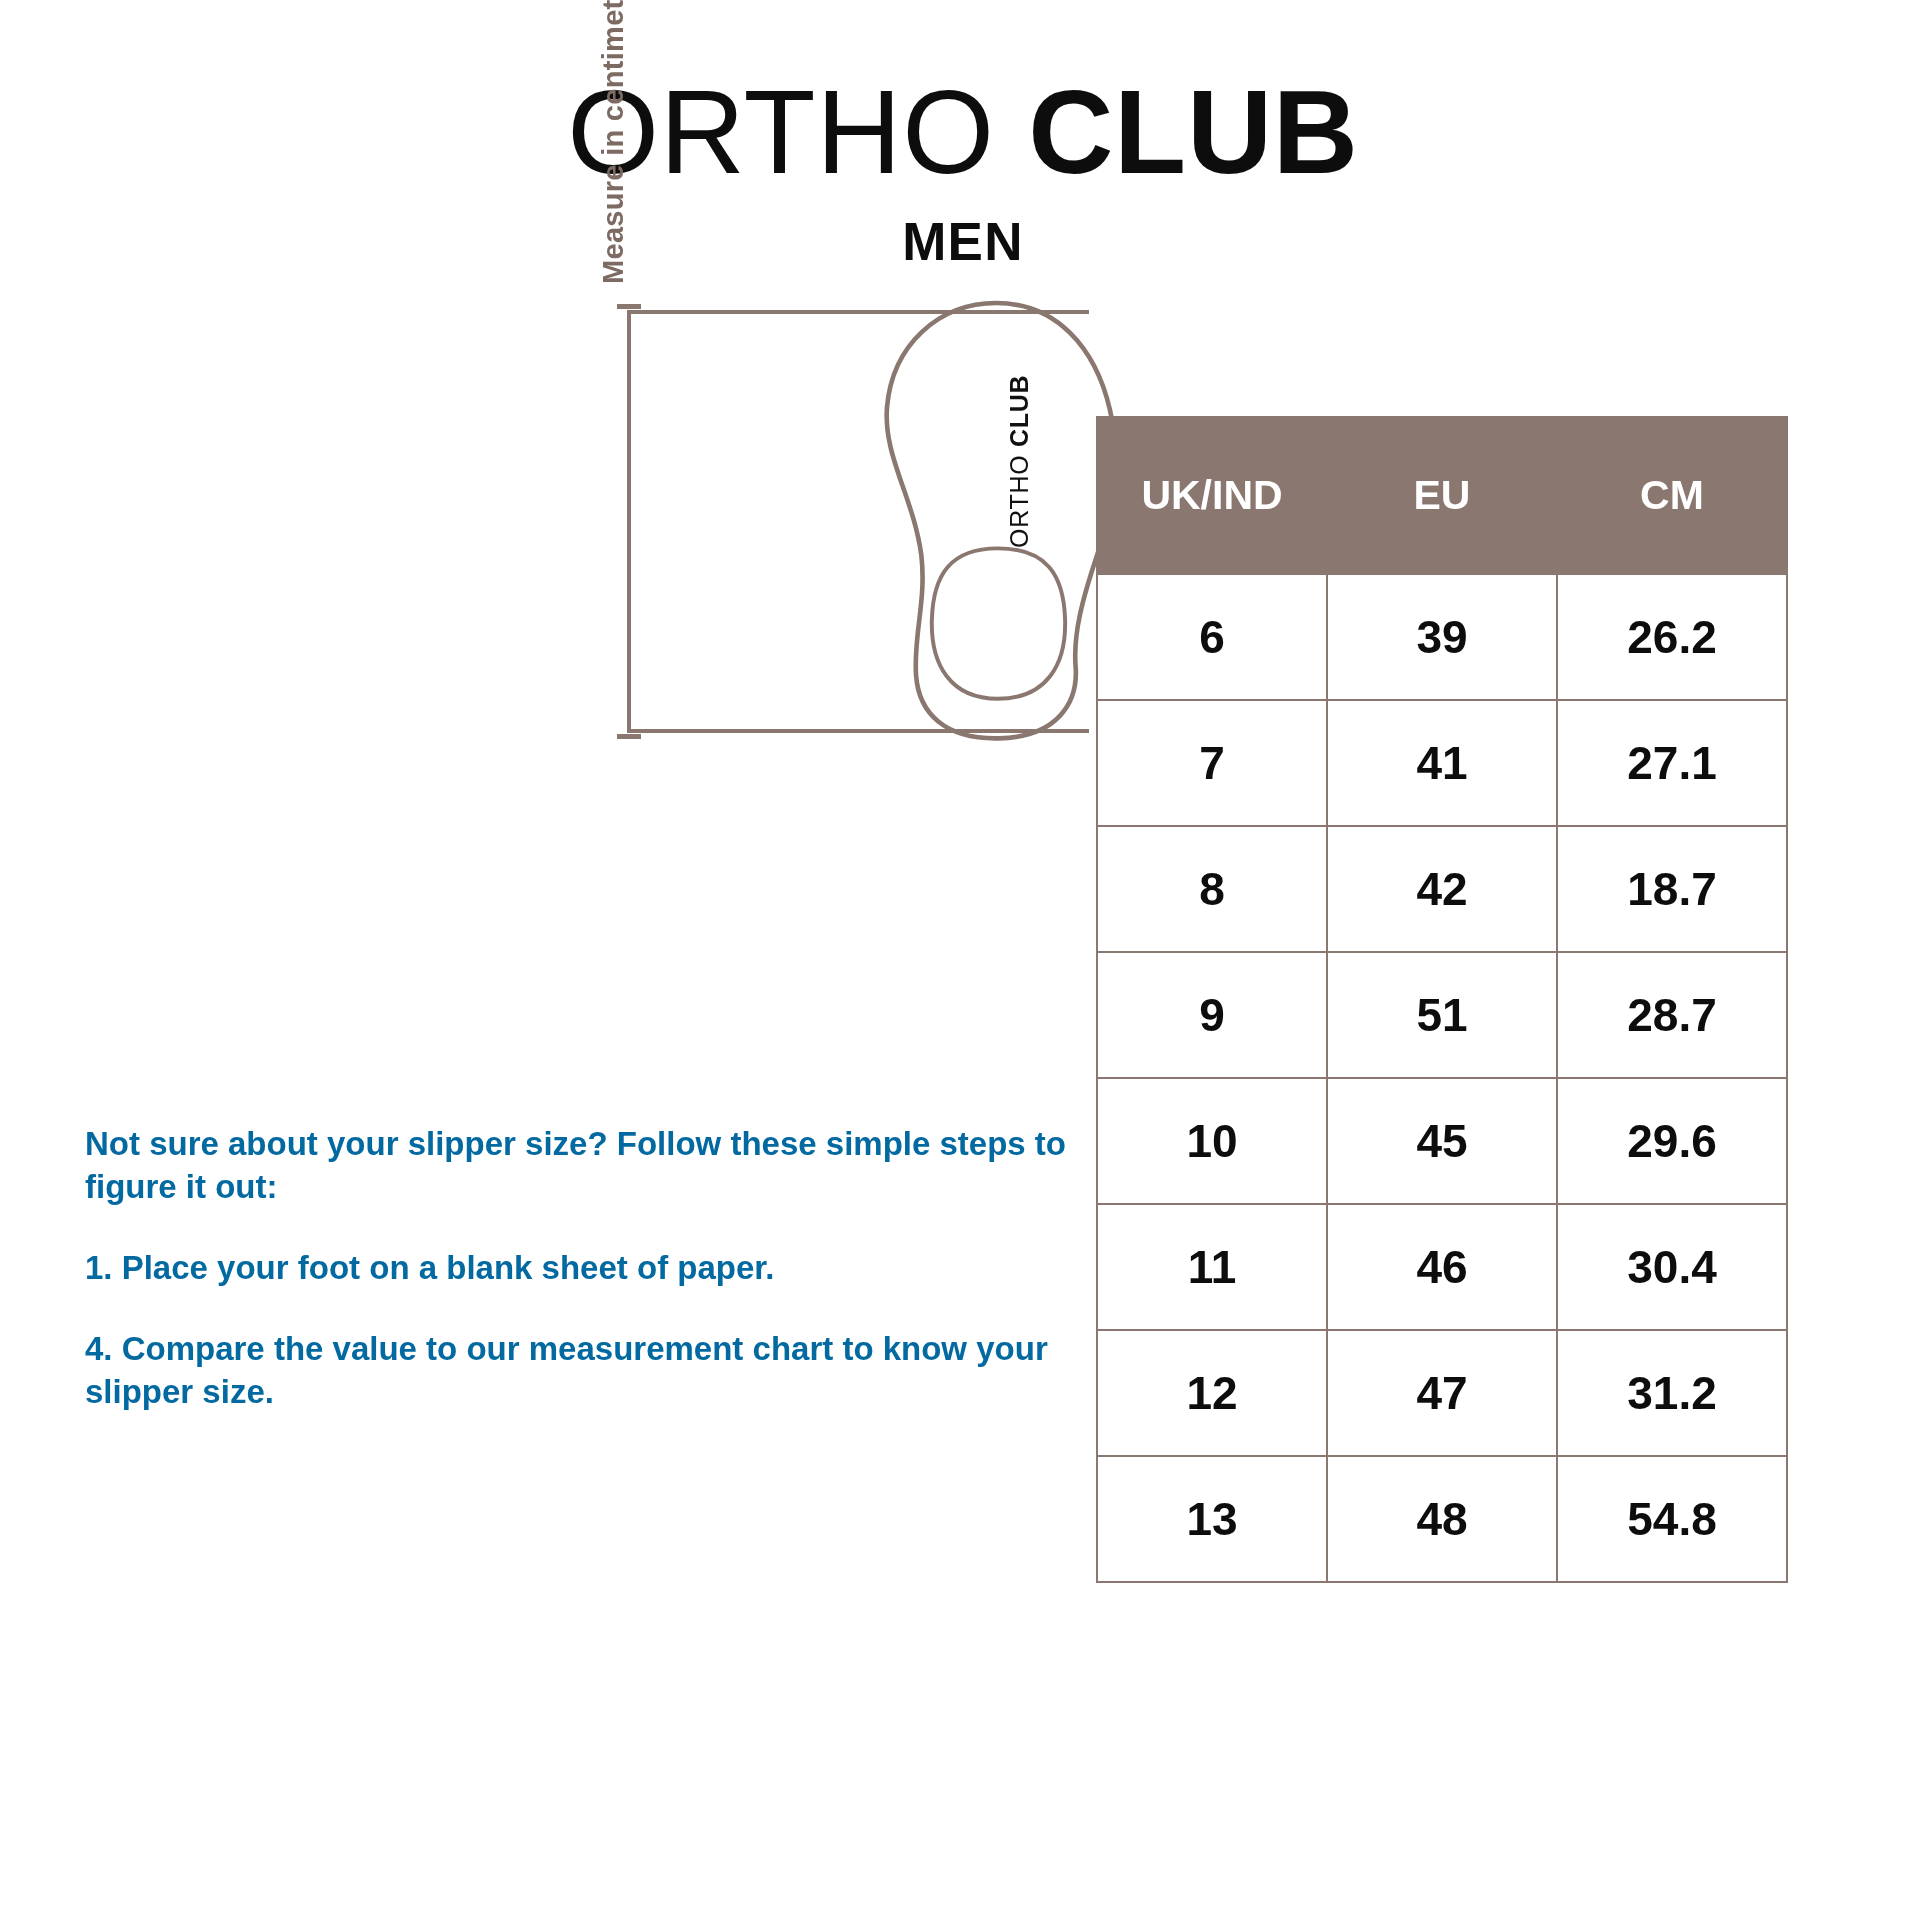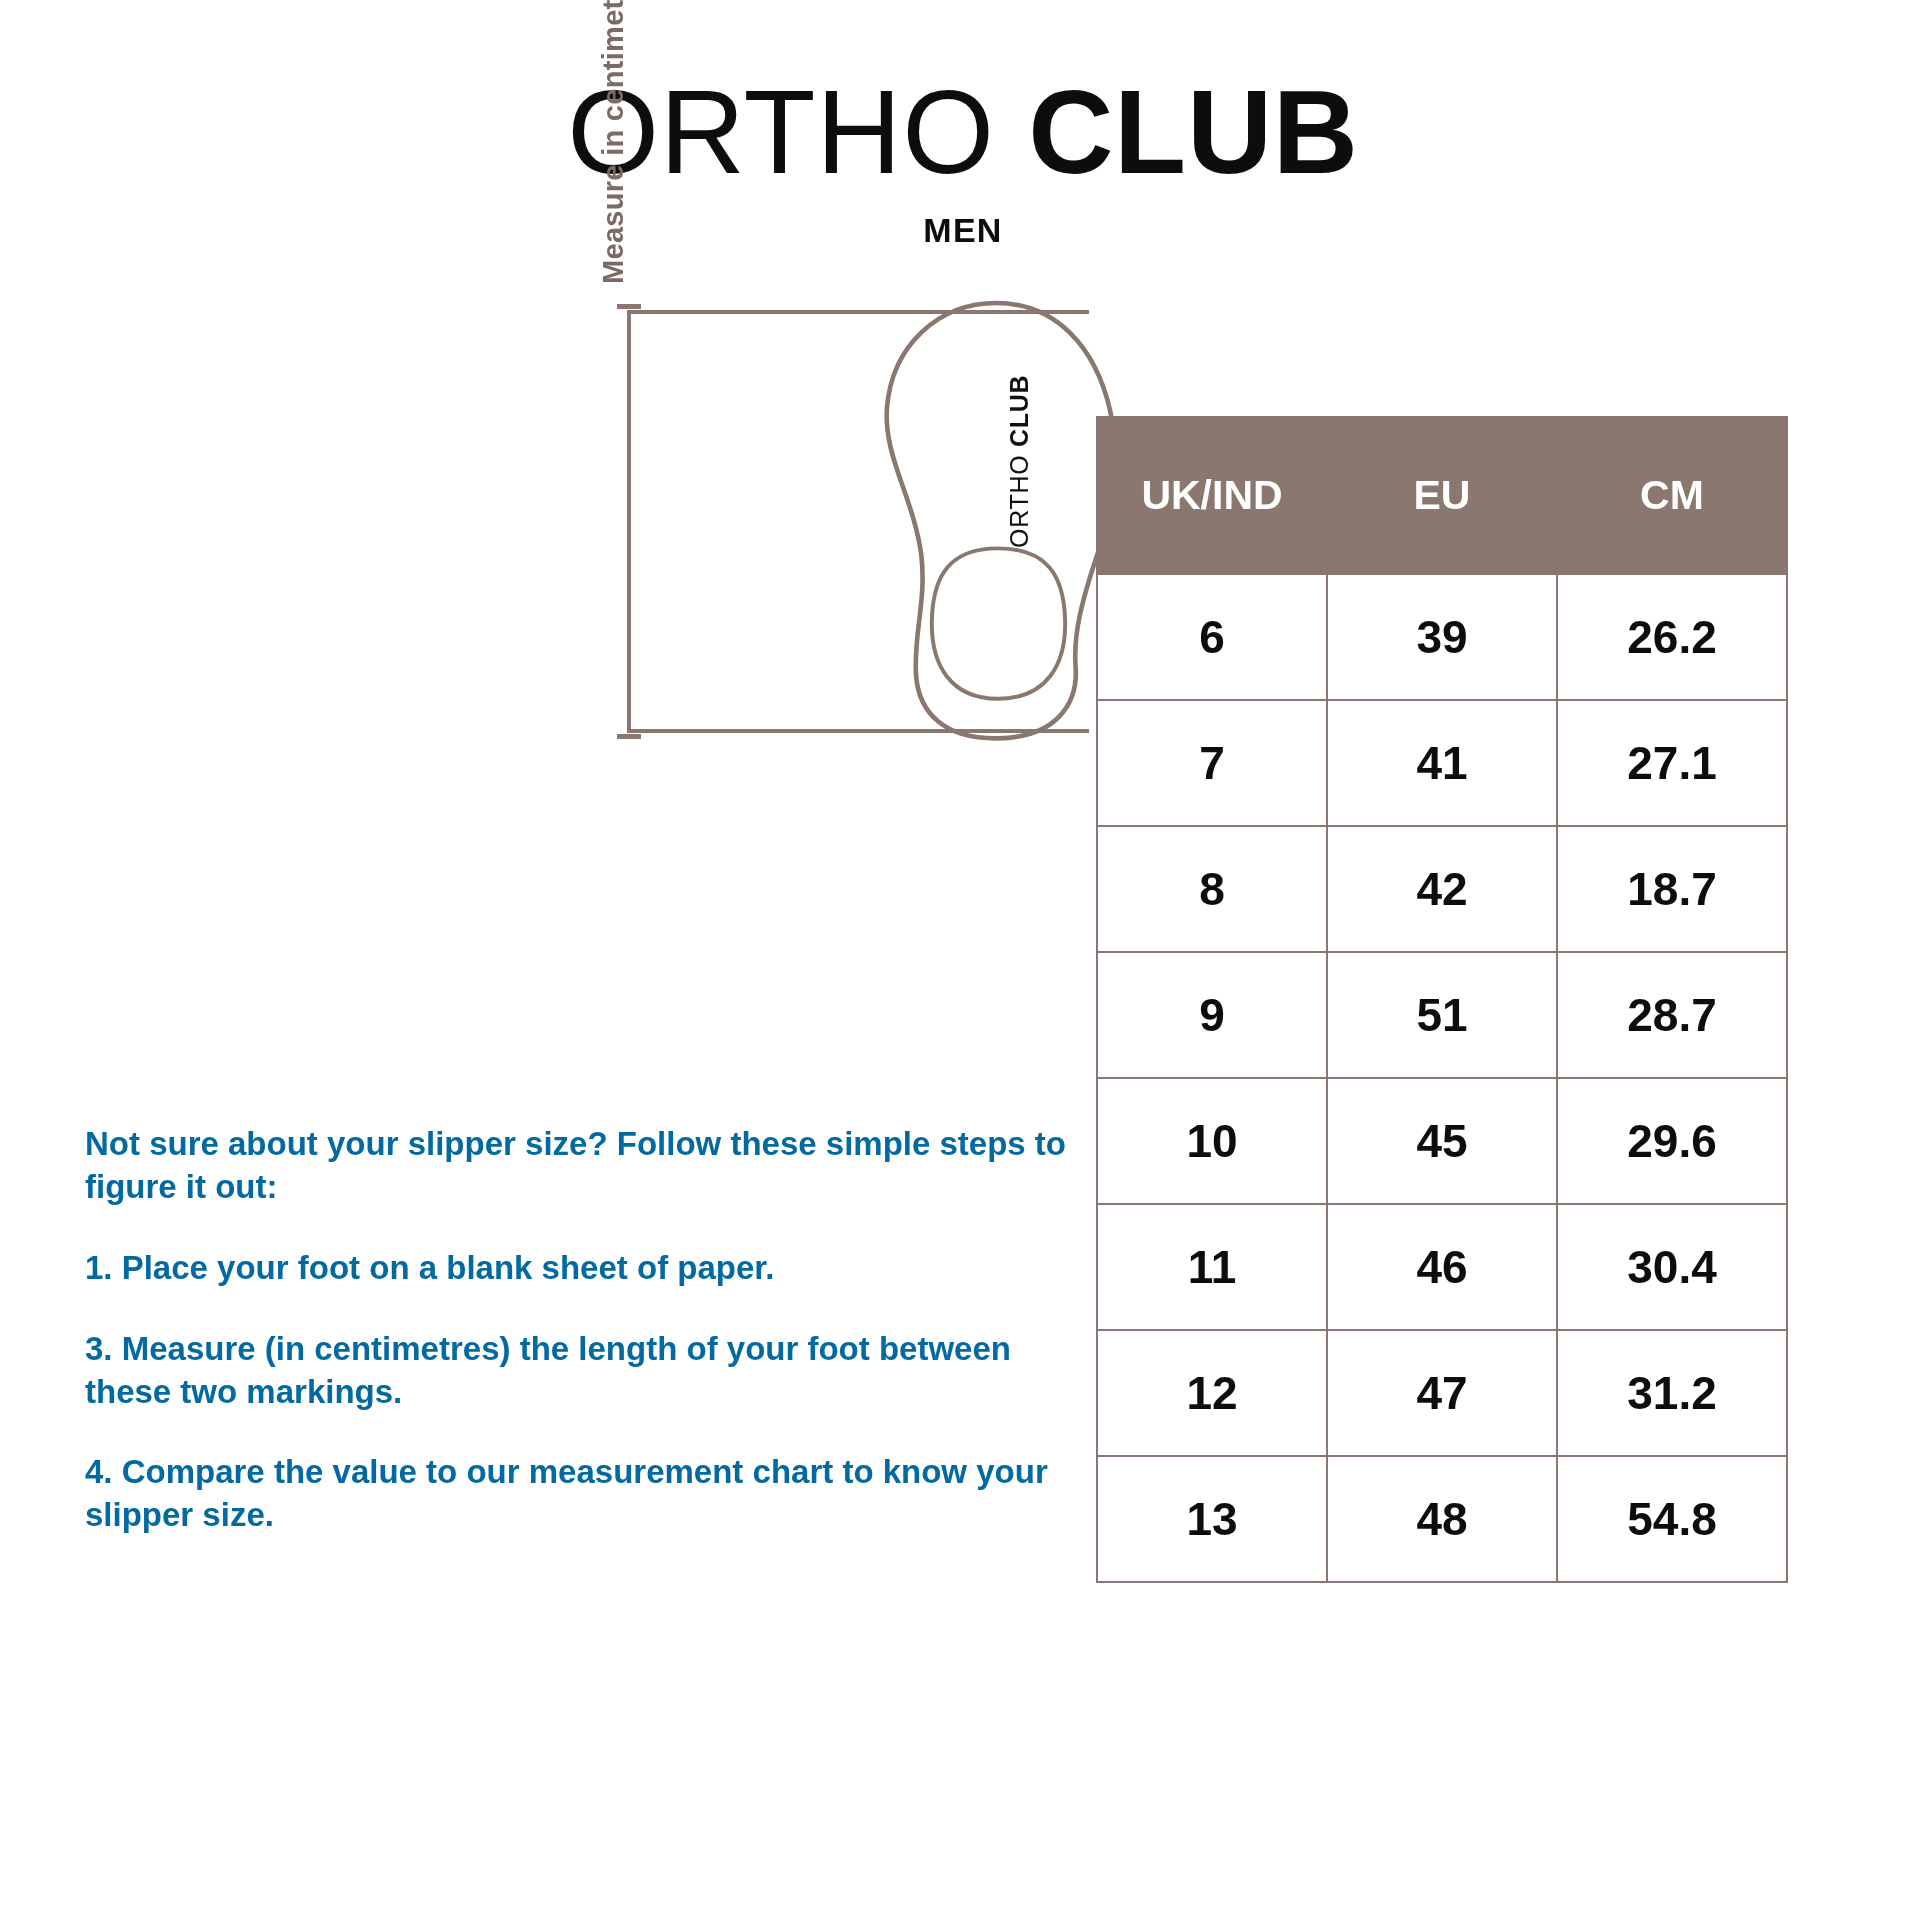--- a/index.html
+++ b/index.html
@@ -26,21 +26,21 @@
     line-height: 1.0;
     letter-spacing: 0.7px;
     font-weight: 400;
     color: #0d0d0d;
     font-family: "Liberation Sans", sans-serif;
   }
   #brand-title .bold {
     font-weight: 800;
   }
   #brand-subtitle {
-    font-size: 34px;
+    font-size: 53px;
     font-weight: 800;
     letter-spacing: 1.3px;
     margin-top: 20px;
     color: #0d0d0d;
   }
 
   
   #left-col {
     position: absolute;
     left: 0;
@@ -214,21 +214,20 @@
 
     <div id="sole-text">
       <span>ORTHO</span>
       <span class="bold">CLUB</span>
     </div>
   </div>
 
   <div id="instructions">
     <p>Not sure about your slipper size? Follow these simple steps to figure it out:</p>
     <p>1. Place your foot on a blank sheet of paper.</p>
-    <p>3. Measure (in centimetres) the length of your foot between these two markings.</p>
     <p>4. Compare the value to our measurement chart to know your slipper size.</p>
   </div>
 
 </div>
 
 <table id="size-table">
   <thead>
     <tr>
       <th>UK/IND</th>
       <th>EU</th>

